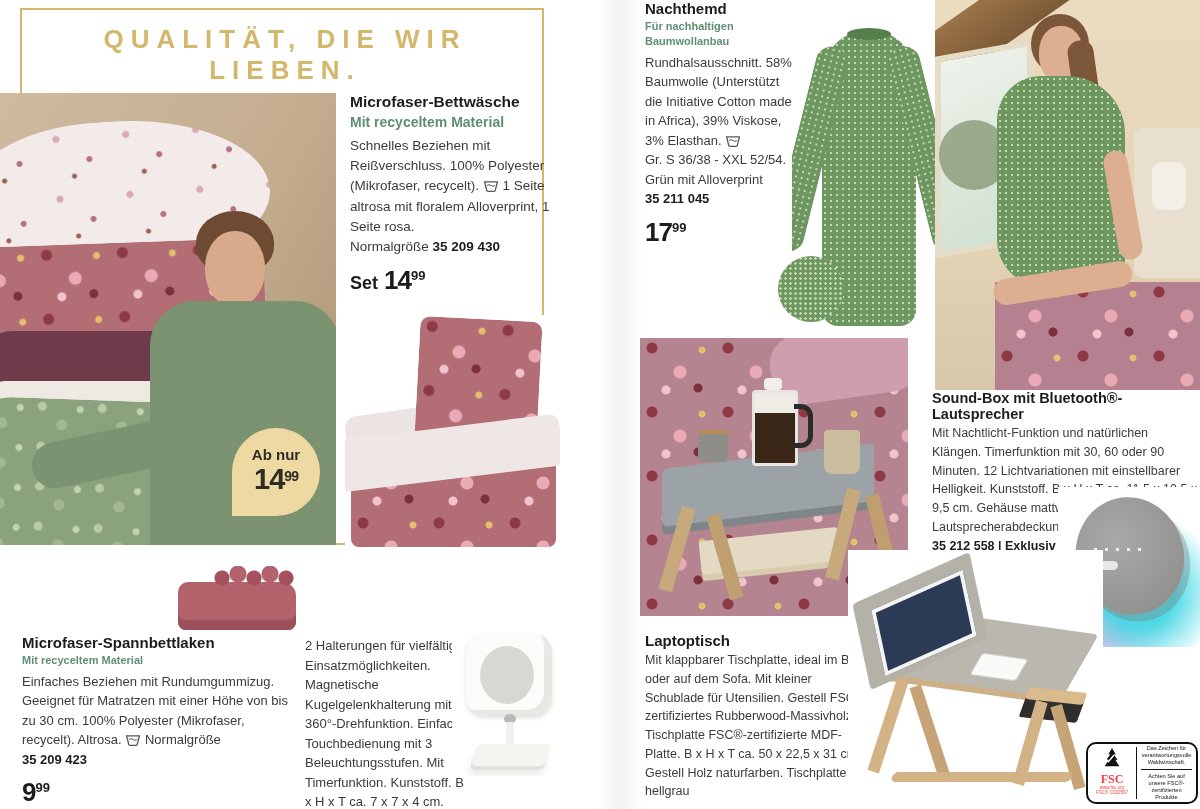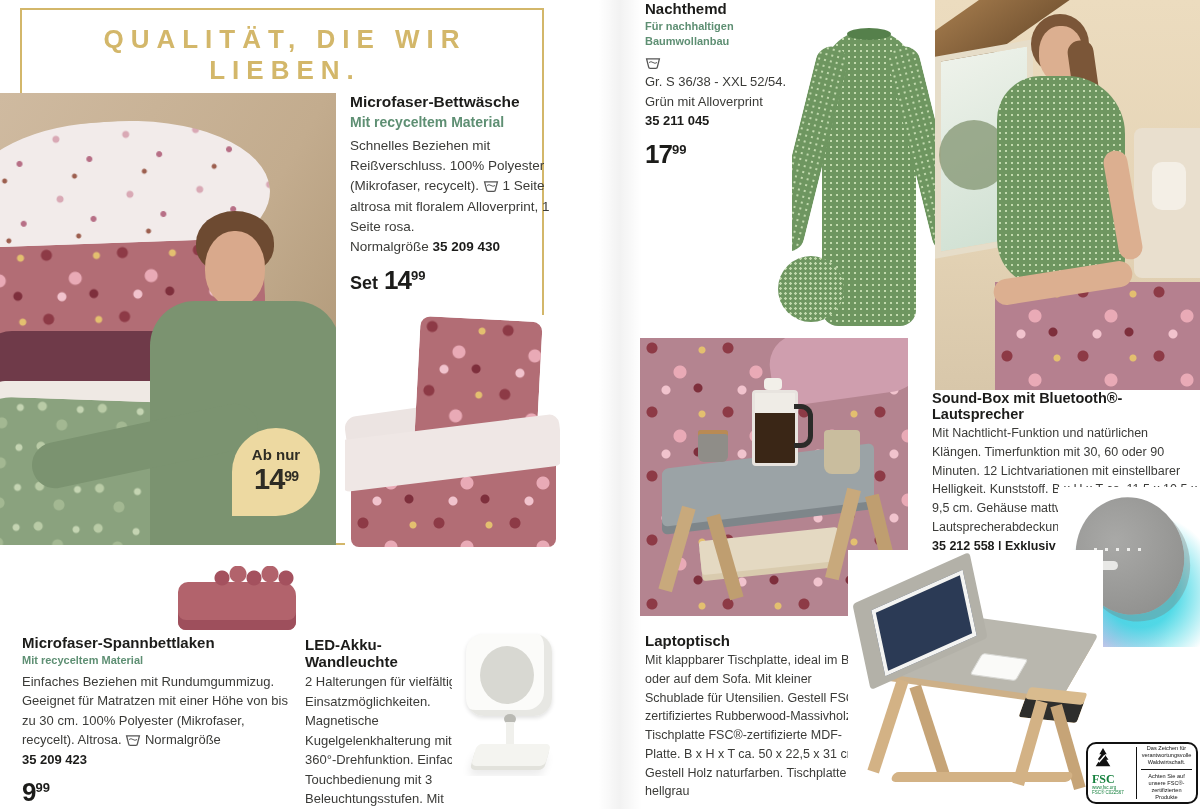--- a/index.html
+++ b/index.html
@@ -65,21 +65,21 @@
   #sbox{left:1058px;top:487px;width:142px;height:160px;background:#fff;}
   
   #ltable{left:848px;top:550px;width:255px;height:240px;background:#fff;}
   
   #sheet{left:172px;top:556px;width:132px;height:86px;background:#fff;}
   
   #lamp{left:452px;top:628px;width:118px;height:148px;background:#fff;}
   
   #fsc{left:1086px;top:742px;width:112px;height:62px;border:2.5px solid #111;border-radius:10px;
        box-sizing:border-box;display:flex;background:#fff;padding:3px 4px;gap:4px;}
-  #fsc .l{width:40px;text-align:left;color:#15803d;}
+  #fsc .l{width:40px;text-align:center;color:#ef4444;}
   #fsc .l .fsctxt{font-family:"Liberation Serif",serif;font-weight:bold;font-size:12px;line-height:1;}
   #fsc .l .tiny{font-size:4.5px;line-height:1.2;}
   #fsc .div{width:1px;background:#111;}
   #fsc .r{flex:1;color:#111;font-size:5.6px;line-height:1.25;text-align:center;
           display:flex;flex-direction:column;justify-content:center;gap:3px;}
   #fsc .r .t2{border-top:0.5px solid #111;padding-top:3px;}
   #gutter{left:598px;top:0;width:44px;height:809px;
           background:linear-gradient(to right,rgba(0,0,0,0),rgba(0,0,0,.05) 50%,rgba(0,0,0,0));}
 </style>
 </head>
@@ -136,20 +136,21 @@
     <div class="abs" style="left:6px;top:92px;width:150px;height:120px;background:#ece4e2;border-radius:12px;transform:rotate(-8deg);"></div>
     <div class="abs floral-rose" style="left:72px;top:4px;width:122px;height:142px;border-radius:10px;transform:rotate(3deg);"></div>
     <div class="abs floral-rose" style="left:6px;top:134px;width:205px;height:98px;border-radius:8px;"></div>
     <div class="abs" style="left:-8px;top:112px;width:225px;height:52px;background:#efe7e5;border-radius:10px;transform:rotate(-7deg);"></div>
   </div>
 
   <div class="abs" style="left:645px;top:0;width:152px;">
     <p class="prod-title">Nachthemd</p>
     <p class="prod-eco">Für nachhaltigen Baumwollanbau</p>
     <p class="prod-body">
+      <span>Rundhalsausschnitt. 58% Baumwolle (Unterstützt die Initiative Cotton made in Africa), 39% Viskose, 3% Elasthan.</span>
       <svg class="care" width="16" height="13" viewBox="0 0 20 16">
           <path d="M2 3.5 h16 l-2.5 10 a2 2 0 0 1 -2 1.8 h-7 a2 2 0 0 1 -2 -1.8 Z" fill="none" stroke="#555" stroke-width="1.6"></path>
           <path d="M5 8 q2.5 -2 5 0 t5 0" fill="none" stroke="#555" stroke-width="1.2"></path>
         </svg><br>
       <span>Gr. S 36/38 - XXL 52/54. Grün mit Alloverprint</span><br>
       <span class="sku">35 211 045</span>
     </p>
     <div class="price-row">
       <span class="pint">17</span><span class="psup">99</span>
     </div>
@@ -258,21 +259,20 @@
         </svg>
       <span>Normalgröße</span><br>
       <span class="sku">35 209 423</span>
     </p>
     <div class="price-row">
       <span class="pint">9</span><span class="psup">99</span>
     </div>
   </div>
 
   <div class="abs" style="left:305px;top:636px;width:164px;">
-    <p class="prod-title">LED-Akku-Wandleuchte</p>
     <p class="prod-body">
       <span>2 Halterungen für vielfältige Einsatzmöglichkeiten. Magnetische Kugelgelenkhalterung mit 360°-Drehfunktion. Einfache Touchbedienung mit 3 Beleuchtungsstufen. Mit Timerfunktion. Kunststoff. B x H x T ca. 7 x 7 x 4 cm. Weiß</span><br>
       
     </p>
 
   </div>
 
   <div class="abs ph" id="lamp">
     <div class="abs" style="left:14px;top:6px;width:86px;height:82px;background:#fbfbf9;border-radius:18px;box-shadow:inset -8px -6px 0 #e7e7e3,0 2px 4px rgba(0,0,0,.12);"></div>
     <div class="abs" style="left:28px;top:18px;width:54px;height:58px;border-radius:50%;background:radial-gradient(circle at 45% 40%,#ececе6,#cfcfc7);background-color:#d8d8d2;"></div>

